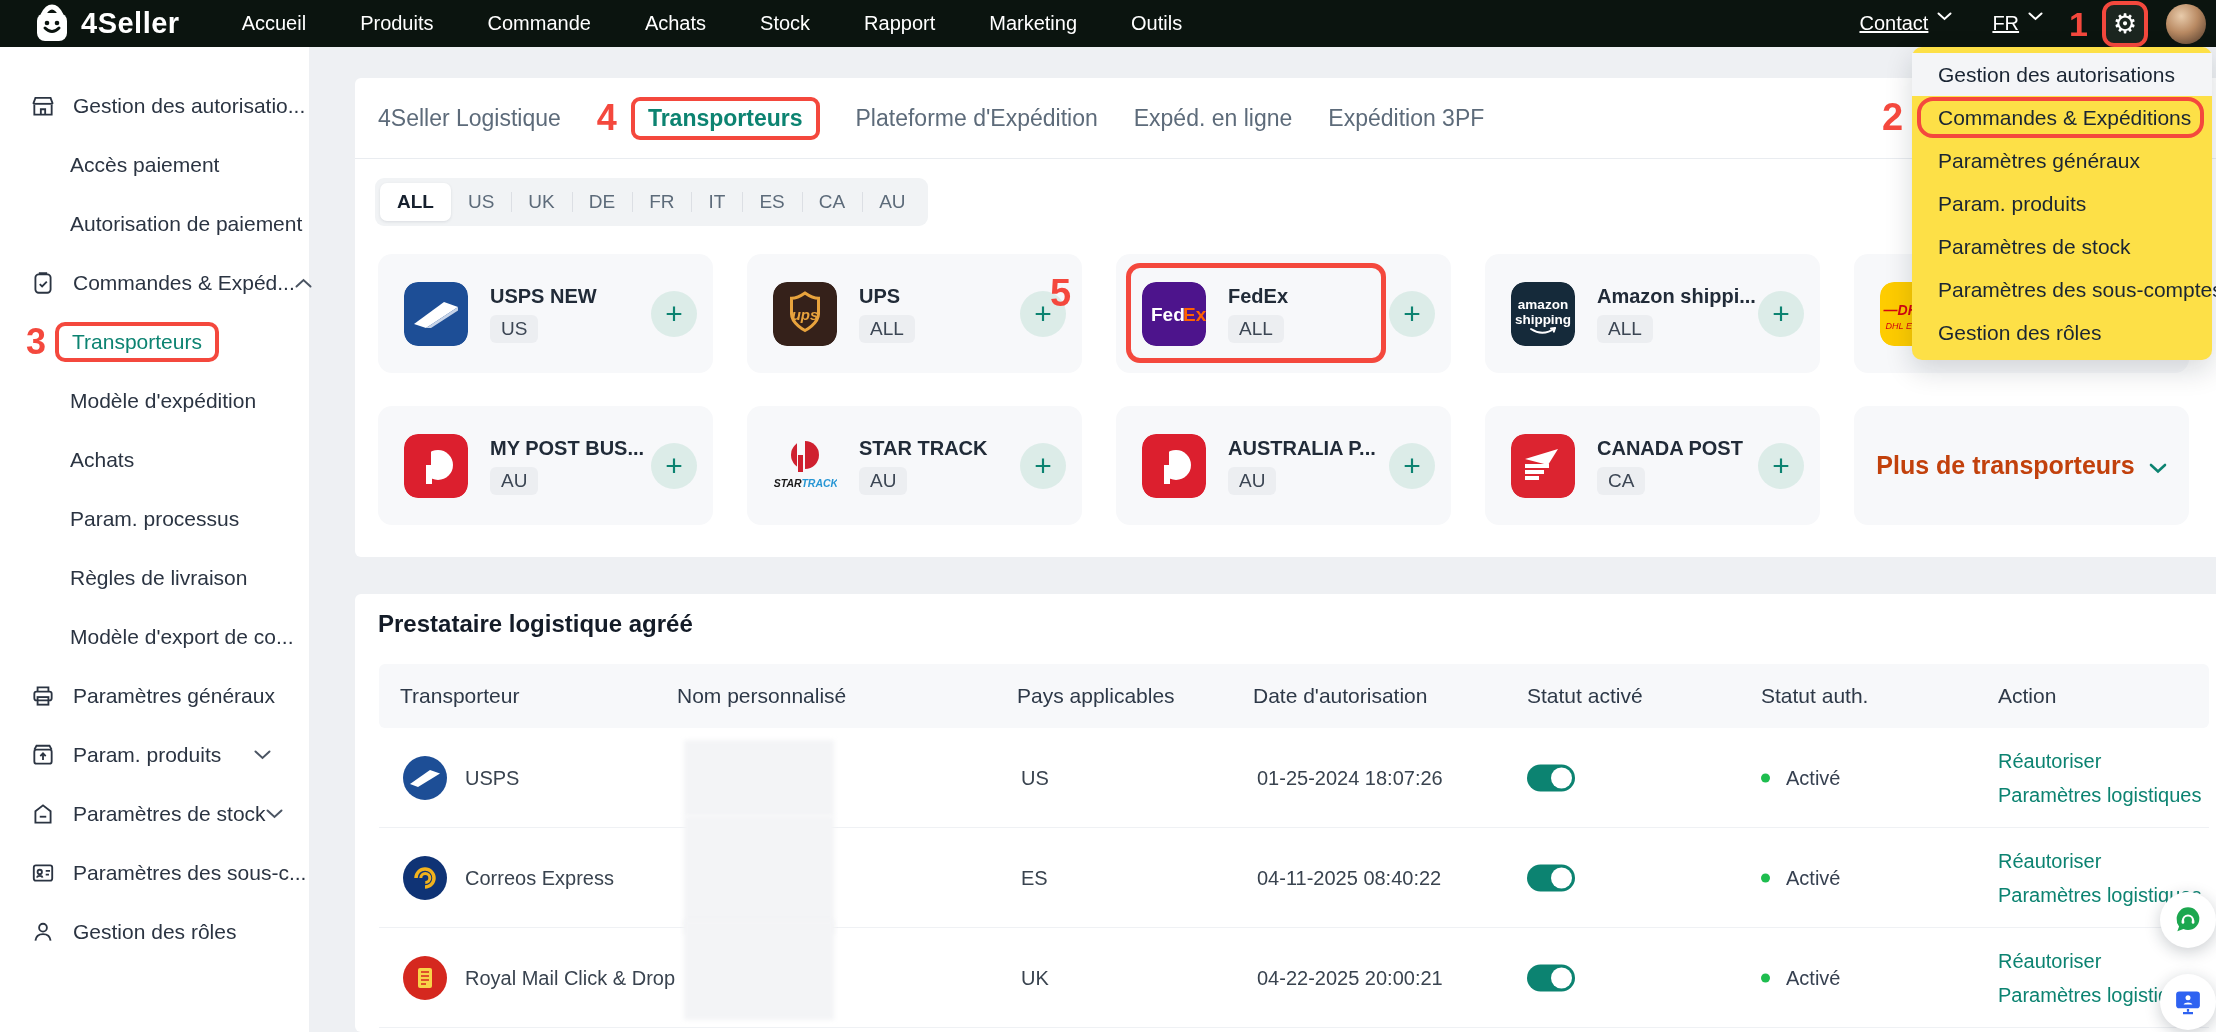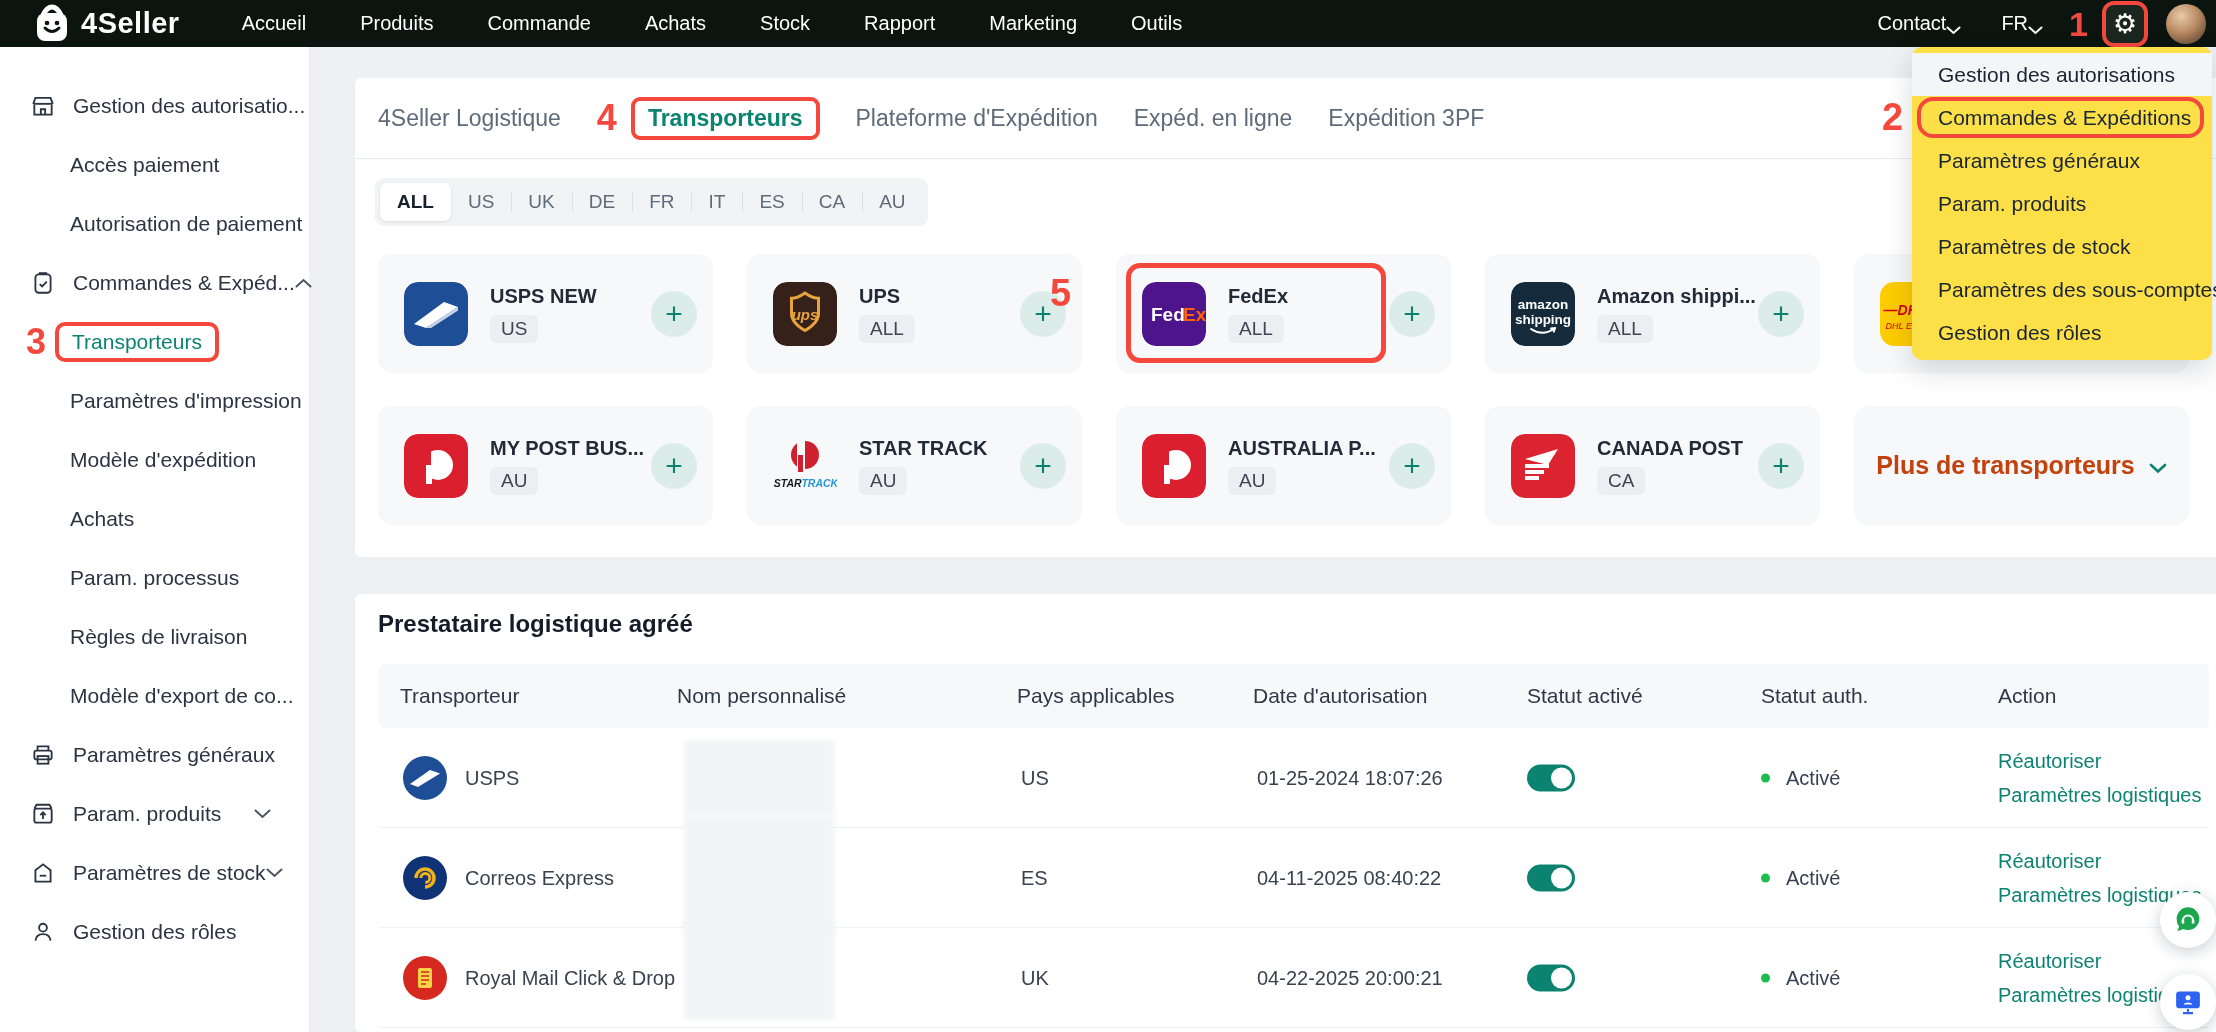--- a/index.html
+++ b/index.html
@@ -7,21 +7,21 @@
         font-family:"Liberation Sans",sans-serif;padding-left:12px;-webkit-font-smoothing:antialiased;}
 
   
   .topnav{position:absolute;left:0;top:0;width:2216px;height:47px;background:#0B140F;
           display:flex;align-items:center;color:#fff;z-index:30;}
   .brand{display:flex;align-items:center;gap:11px;margin-left:34px;}
   .brand-name{font-size:29px;font-weight:bold;letter-spacing:.5px;}
   .mainnav{display:flex;gap:54px;margin-left:62px;font-size:20px;}
   .nav-item{cursor:pointer;white-space:nowrap;}
   .nav-right{margin-left:auto;display:flex;align-items:center;margin-right:10px;}
-  .nav-drop{display:flex;align-items:flex-end;font-size:20px;cursor:pointer;}
+  .nav-drop{display:flex;align-items:flex-start;gap:9px;font-size:20px;cursor:pointer;text-decoration:underline;}
   .gearbox{width:46px;height:46px;margin:0 6px;border:4px solid #F4483D;border-radius:12px;
            background:#1C2620;display:flex;align-items:center;justify-content:center;box-sizing:border-box;cursor:pointer;}
   .gear-glyph{font-family:"DejaVu Sans",sans-serif;font-size:27px;color:#fff;line-height:1;}
   .avatar{width:40px;height:40px;border-radius:50%;margin-left:12px;cursor:pointer;overflow:hidden;
           background:radial-gradient(circle at 38% 30%,#E8CBAB 0%,#B98A63 45%,#4A3527 100%);}
   .ann{color:#F4483D;font-weight:bold;font-size:38px;line-height:1;}
   .ann-nav{font-size:34px;margin:0 8px 0 26px;}
 
   
   .dropdown{position:absolute;left:1912px;top:47px;width:300px;background:#fde047;border-radius:10px;
@@ -190,23 +190,20 @@
           <svg width="17" height="10">
             <path d="M1.5 8.5 L8.5 2 L15.5 8.5" stroke="#4B5563" stroke-width="2" fill="none" stroke-linecap="round"></path>
           </svg>
         </span>
       </div>
       <div class="side-item child has-ann">
         <span class="ann side-ann">3</span>
         <span class="boxed">Transporteurs</span>
       </div>
       <div class="side-item child">
-        <span class="side-label">Paramètres d'impression</span>
-      </div>
-      <div class="side-item child">
         <span class="side-label">Modèle d'expédition</span>
       </div>
       <div class="side-item child">
         <span class="side-label">Achats</span>
       </div>
       <div class="side-item child">
         <span class="side-label">Param. processus</span>
       </div>
       <div class="side-item child">
         <span class="side-label">Règles de livraison</span>
@@ -246,20 +243,31 @@
             <path d="M5 9.5 12 4l7 5.5V20H5z"></path>
             <path d="M9 14.5h6"></path>
           </svg>
         </span>
         <span class="side-label">Paramètres de stock</span>
         <span class="caret">
           <svg width="17" height="10">
             <path d="M1.5 1.5 L8.5 8 L15.5 1.5" stroke="#4B5563" stroke-width="2" fill="none" stroke-linecap="round"></path>
           </svg>
         </span>
+      </div>
+      <div class="side-item">
+        <span class="s-icon">
+          <svg viewBox="0 0 24 24" width="26" height="26" fill="none" stroke="#2B3442" stroke-width="1.7">
+            <rect x="3.5" y="5" width="17" height="14" rx="2"></rect>
+            <circle cx="9" cy="11" r="2"></circle>
+            <path d="M6.5 16.2c.3-2.1 4.7-2.1 5 0"></path>
+            <path d="M14.5 10h4M14.5 13.5h3"></path>
+          </svg>
+        </span>
+        <span class="side-label">Paramètres des sous-c...</span>
       </div>
       <div class="side-item">
         <span class="s-icon">
           <svg viewBox="0 0 24 24" width="26" height="26" fill="none" stroke="#2B3442" stroke-width="1.7">
             <circle cx="12" cy="8" r="3.6"></circle>
             <path d="M5 20c.5-4 3.3-6 7-6s6.5 2 7 6"></path>
           </svg>
         </span>
         <span class="side-label">Gestion des rôles</span>
       </div>

